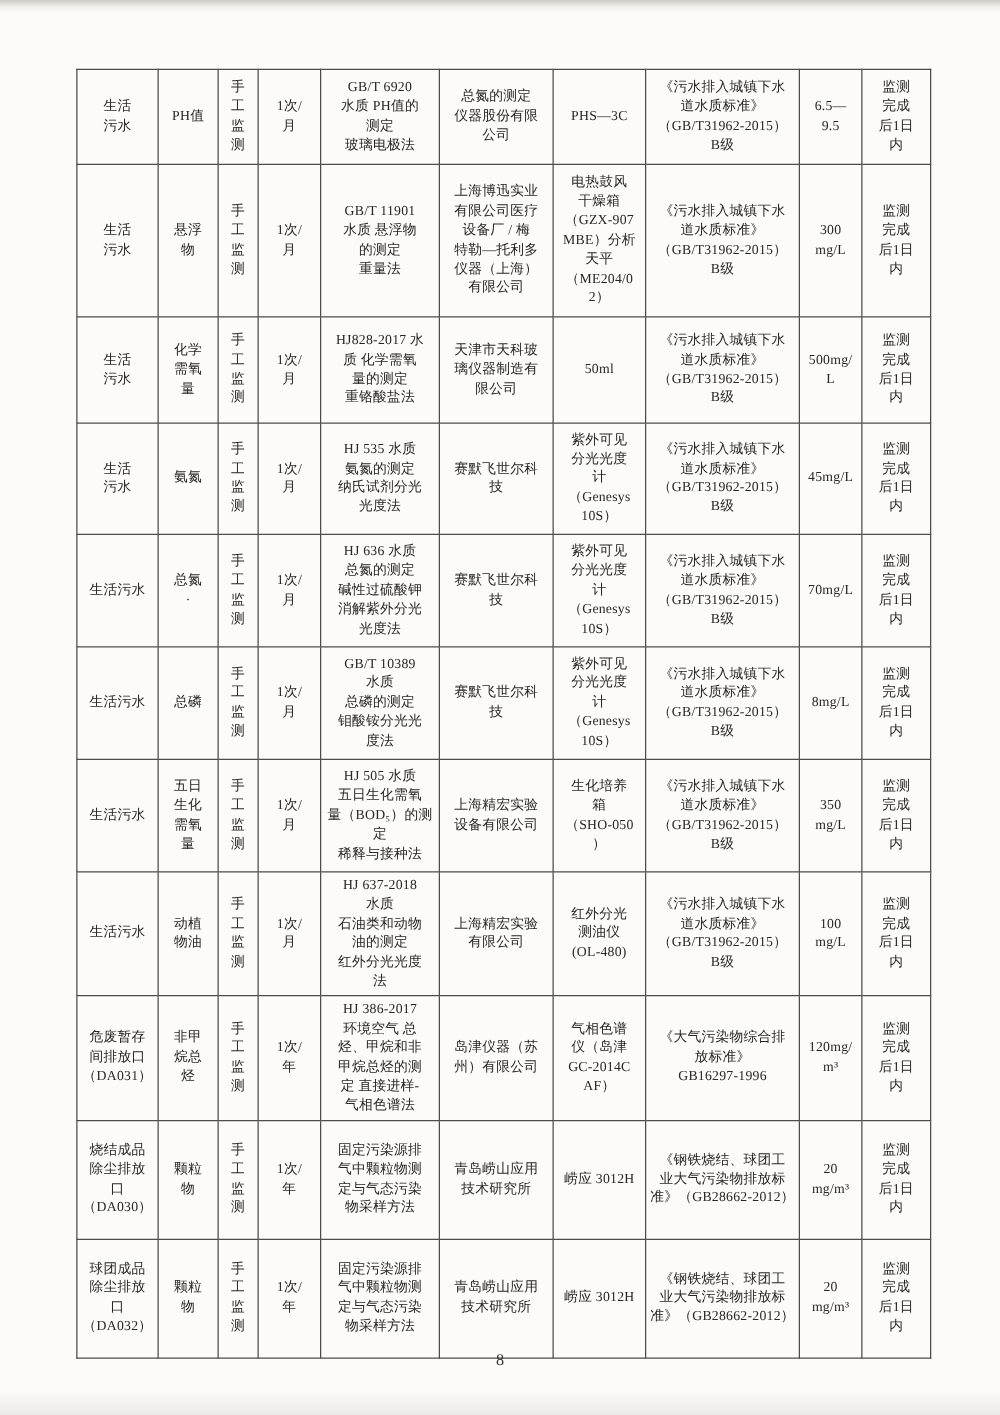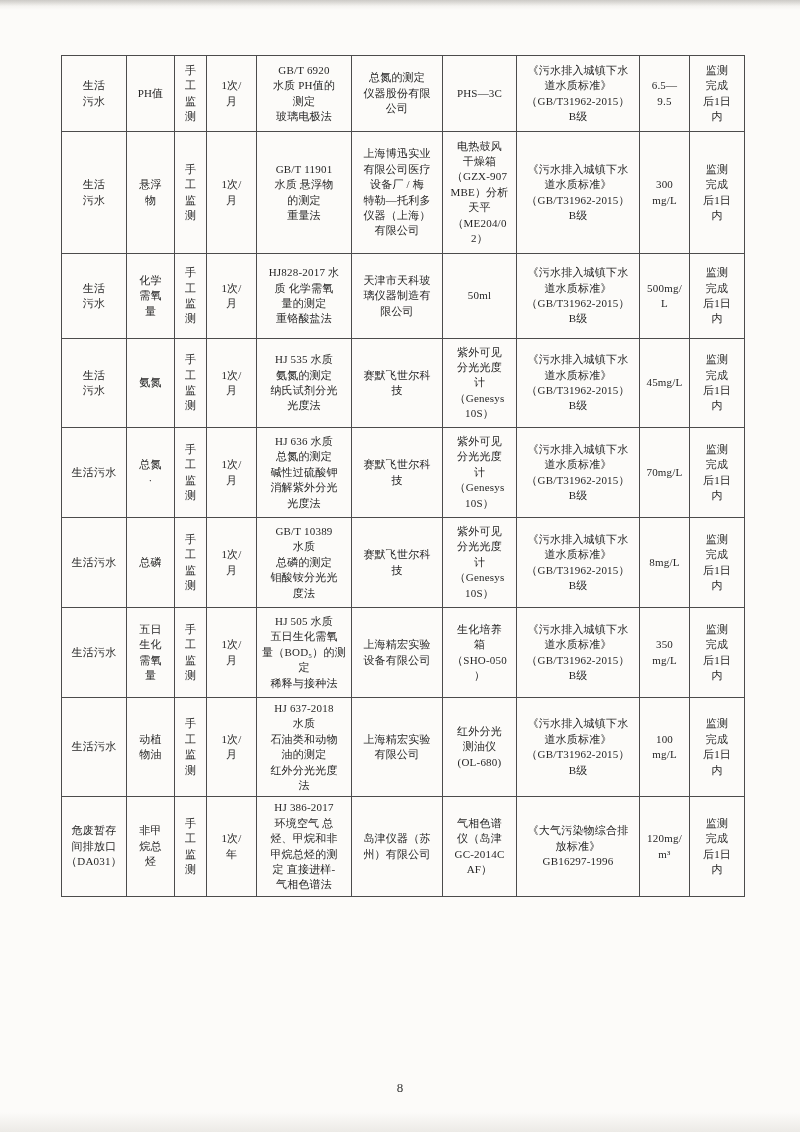--- a/index.html
+++ b/index.html
@@ -308,21 +308,21 @@
           <td>HJ 637-2018
 水质
 石油类和动物
 油的测定
 红外分光光度
 法</td>
           <td>上海精宏实验
 有限公司</td>
           <td>红外分光
 测油仪
-(OL-680)</td>
+(OL-480)</td>
           <td>《污水排入城镇下水
 道水质标准》
 （GB/T31962-2015）
 B级</td>
           <td>100
 mg/L</td>
           <td>监测
 完成
 后1日
 内</td>
@@ -355,17 +355,77 @@
           <td>《大气污染物综合排
 放标准》
 GB16297-1996</td>
           <td>120mg/
 m³</td>
           <td>监测
 完成
 后1日
 内</td>
         </tr>
+        <tr>
+          <td>烧结成品
+除尘排放
+口
+（DA030）</td>
+          <td>颗粒
+物</td>
+          <td>手
+工
+监
+测</td>
+          <td>1次/
+年</td>
+          <td>固定污染源排
+气中颗粒物测
+定与气态污染
+物采样方法</td>
+          <td>青岛崂山应用
+技术研究所</td>
+          <td>崂应 3012H</td>
+          <td>《钢铁烧结、球团工
+业大气污染物排放标
+准》（GB28662-2012）</td>
+          <td>20
+mg/m³</td>
+          <td>监测
+完成
+后1日
+内</td>
+        </tr>
+        <tr>
+          <td>球团成品
+除尘排放
+口
+（DA032）</td>
+          <td>颗粒
+物</td>
+          <td>手
+工
+监
+测</td>
+          <td>1次/
+年</td>
+          <td>固定污染源排
+气中颗粒物测
+定与气态污染
+物采样方法</td>
+          <td>青岛崂山应用
+技术研究所</td>
+          <td>崂应 3012H</td>
+          <td>《钢铁烧结、球团工
+业大气污染物排放标
+准》（GB28662-2012）</td>
+          <td>20
+mg/m³</td>
+          <td>监测
+完成
+后1日
+内</td>
+        </tr>
       </tbody>
   </table>
 
   <div class="page-number">8</div>
 </div>
 
 </body></html>

